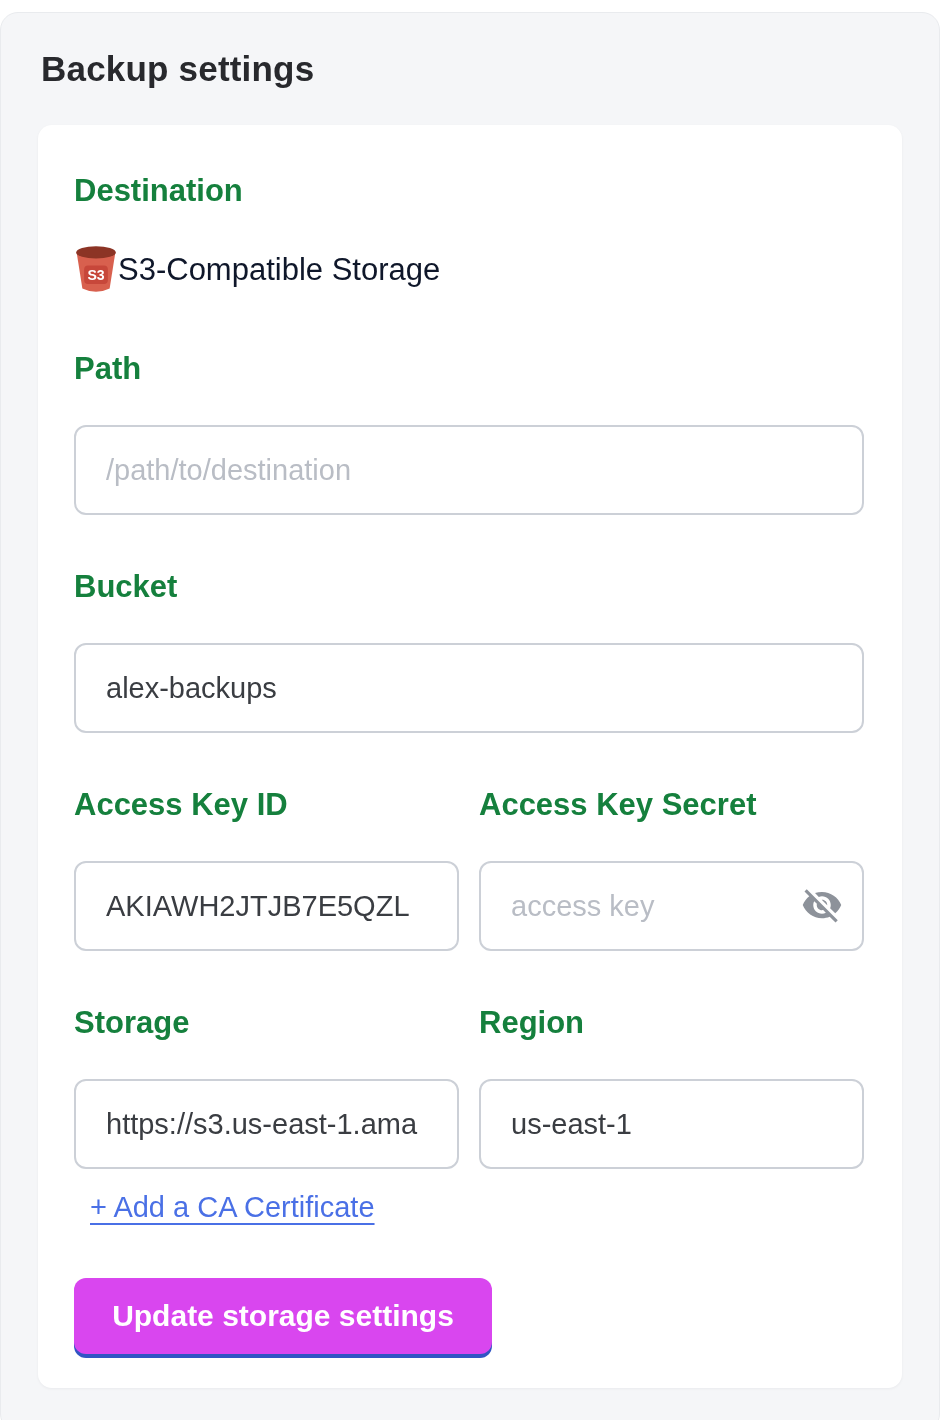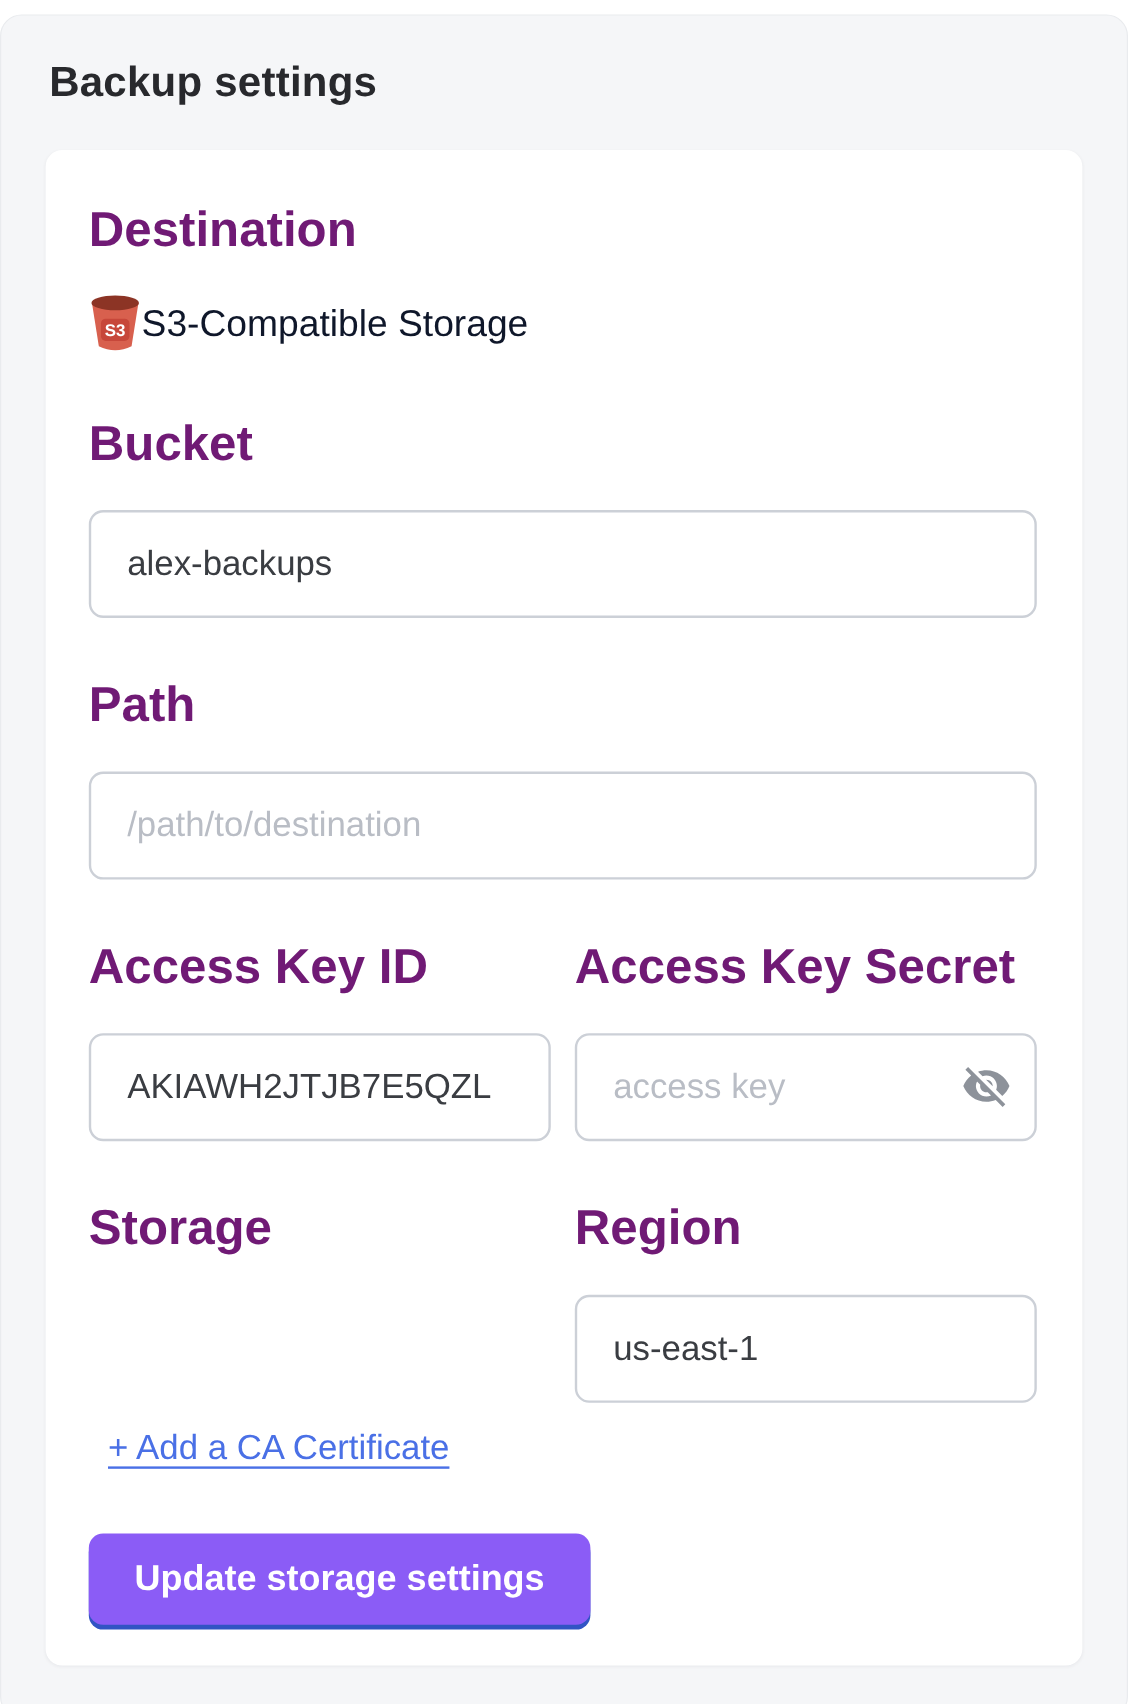--- a/index.html
+++ b/index.html
@@ -31,23 +31,23 @@
   }
   .card {
     margin: 36px 37px 0 37px;
     background: #ffffff;
     border-radius: 14px;
     box-shadow: 0 1px 3px rgba(16, 24, 40, 0.05);
     padding: 48px 38px 34px 36px;
     box-sizing: border-box;
   }
   .field-label {
-    font-size: 41px;
+    font-size: 31px;
     font-weight: bold;
-    color: #701a75;
+    color: #15803d;
     line-height: 36px;
   }
   .dest-row {
     display: flex;
     align-items: center;
     margin-top: 34px;
     height: 54px;
   }
   .dest-text {
     font-size: 31px;
@@ -105,21 +105,21 @@
     text-decoration: underline;
     text-underline-offset: 6px;
     text-decoration-thickness: 2px;
     cursor: pointer;
   }
   .primary-btn {
     display: block;
     margin-top: 54px;
     width: 418px;
     height: 76px;
-    background: #8b5cf6;
+    background: #d946ef;
     border: none;
     border-radius: 12px;
     color: #ffffff;
     font-size: 30px;
     font-weight: bold;
     font-family: inherit;
     box-shadow: 0 4px 0 #3154c4;
     cursor: pointer;
   }
   .s3-icon { display: block; }
@@ -142,31 +142,31 @@
           <ellipse cx="50" cy="16" rx="45" ry="14" fill="#8c3425"></ellipse>
           <rect x="23" y="46" width="54" height="42" rx="9" fill="#c7473a"></rect>
           <text x="50" y="79" text-anchor="middle" font-family="Liberation Sans, sans-serif" font-size="32" font-weight="bold" fill="#ffffff">S3</text>
         </svg>
       </span>
       <span class="dest-text">S3-Compatible Storage</span>
     </div>
 
     
     <div class="mt-section">
+      <div class="field-label">Path</div>
+      <div class="input-wrap">
+        <input type="text" class="text-input" placeholder="/path/to/destination" style="">
+      </div>
+    </div>
+
+    
+    <div class="mt-section">
       <div class="field-label">Bucket</div>
       <div class="input-wrap">
         <input type="text" class="text-input" value="alex-backups" style="">
-      </div>
-    </div>
-
-    
-    <div class="mt-section">
-      <div class="field-label">Path</div>
-      <div class="input-wrap">
-        <input type="text" class="text-input" placeholder="/path/to/destination" style="">
       </div>
     </div>
 
     
     <div class="row2 mt-section">
       <div>
         <div class="field-label">Access Key ID</div>
         <div class="input-wrap">
           <input type="text" class="text-input" value="AKIAWH2JTJB7E5QZL" style="">
         </div>
@@ -183,20 +183,23 @@
             </span>
           </button>
         </div>
       </div>
     </div>
 
     
     <div class="row2 mt-section">
       <div>
         <div class="field-label">Storage</div>
+        <div class="input-wrap">
+          <input type="text" class="text-input" value="https://s3.us-east-1.ama" style="">
+        </div>
       </div>
       <div>
         <div class="field-label">Region</div>
         <div class="input-wrap">
           <input type="text" class="text-input" value="us-east-1" style="">
         </div>
       </div>
     </div>
 
     

